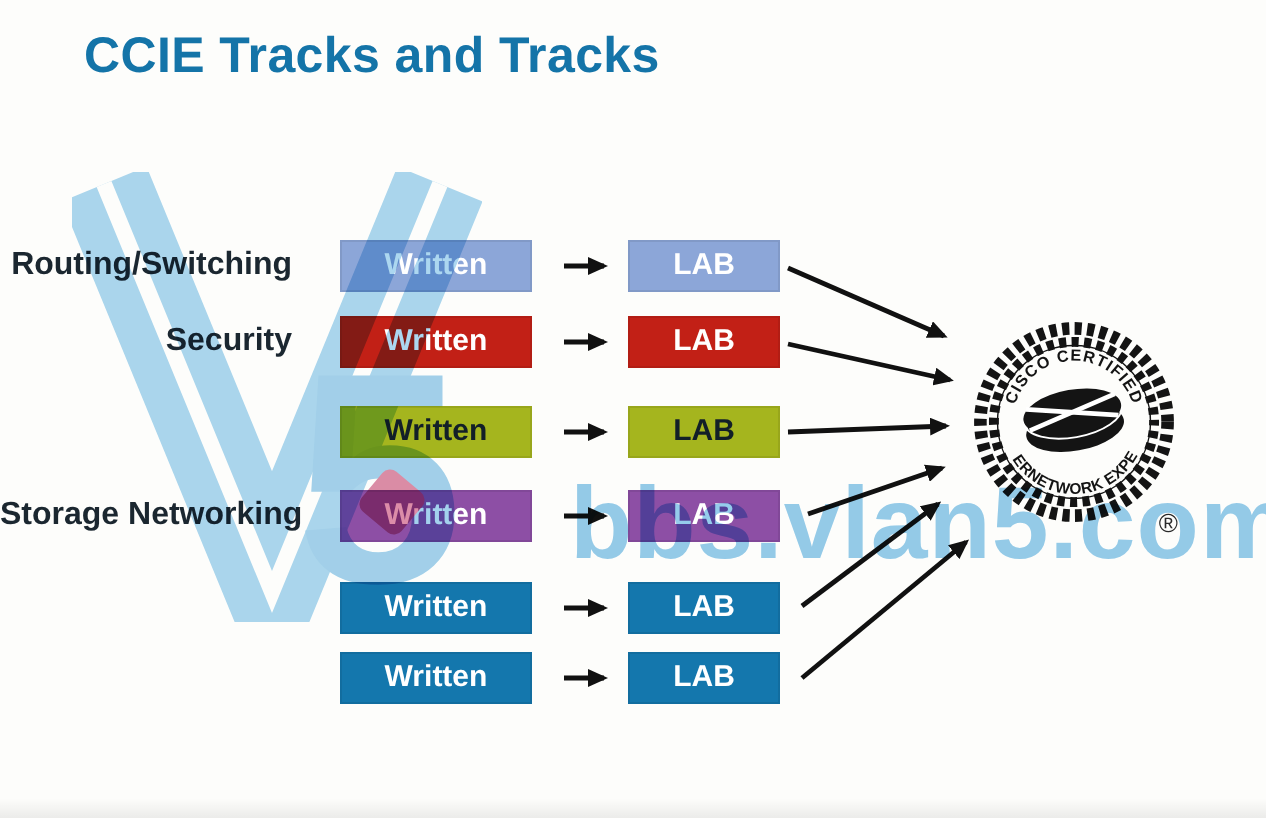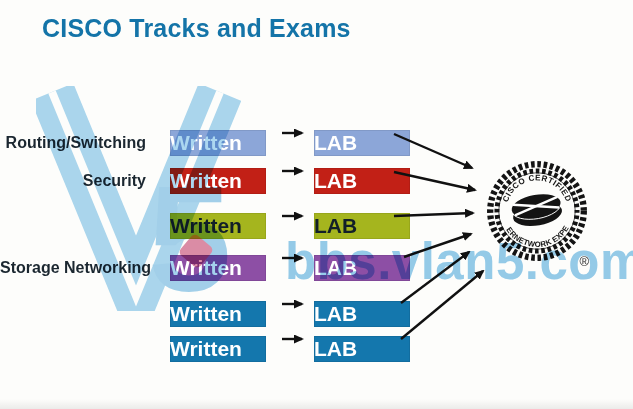--- a/index.html
+++ b/index.html
@@ -12,33 +12,33 @@
     content:"";position:absolute;left:0;right:0;bottom:0;height:10px;
     background:linear-gradient(to bottom,rgba(0,0,0,0),rgba(0,0,0,0.07));
     pointer-events:none;
   }
   .page-title{
     position:absolute;left:42px;top:14px;
     font-size:25px;font-weight:bold;color:#1474a8;letter-spacing:0.2px;
     white-space:nowrap;
   }
   
-  .track-row{position:absolute;left:0;width:400px;height:26px;margin-top:10px;}
+  .track-row{position:absolute;left:0;width:400px;height:26px;}
   .track-label{
     position:absolute;left:0;top:0;width:146px;height:26px;line-height:26px;
     text-align:right;font-size:16px;font-weight:bold;color:#1b2730;
     white-space:nowrap;
   }
   .written-box,.lab-box{
-    position:absolute;top:0;height:26px;line-height:26px;text-align:left;
-    font-size:21px;font-weight:bold;color:#fff;
+    position:absolute;top:0;height:26px;line-height:26px;text-align:center;
+    font-size:15px;font-weight:bold;color:#fff;
     box-shadow:0 0 0 1px rgba(0,0,0,0.08) inset;
   }
   .written-box{left:170px;width:96px;}
-  .lab-box{left:314px;width:96px;}
+  .lab-box{left:314px;width:76px;}
   
   #arrows{position:absolute;left:0;top:0;z-index:10;}
   
   .badge{position:absolute;left:483px;top:157px;width:108px;height:108px;z-index:20;}
   .badge svg{display:block;}
   .registered-mark{
     position:absolute;right:2px;bottom:-4px;font-size:13px;color:#2a2a2a;
   }
   
   #watermark{
@@ -53,21 +53,21 @@
     position:absolute;left:285px;top:236px;font-size:51px;font-weight:bold;
     color:#6cb8e4;letter-spacing:0.5px;line-height:1;white-space:nowrap;
   }
   .wm-logo{position:absolute;left:36px;top:86px;}
 </style>
 </head>
 <body>
 
 <div id="stage">
 
-  <div class="page-title">CISCO Tracks and Exams</div>
+  <div class="page-title">CCIE Tracks and Tracks</div>
 
   <div id="tracks">
     <div class="track-row" style="top: 120px;">
       <div class="track-label">Routing/Switching</div>
       <div class="written-box" style="background: rgb(140, 166, 216); color: rgb(255, 255, 255);">Written</div>
       <div class="lab-box" style="background: rgb(140, 166, 216); color: rgb(255, 255, 255);">LAB</div>
     </div>
 
     <div class="track-row" style="top: 158px;">
       <div class="track-label">Security</div>

